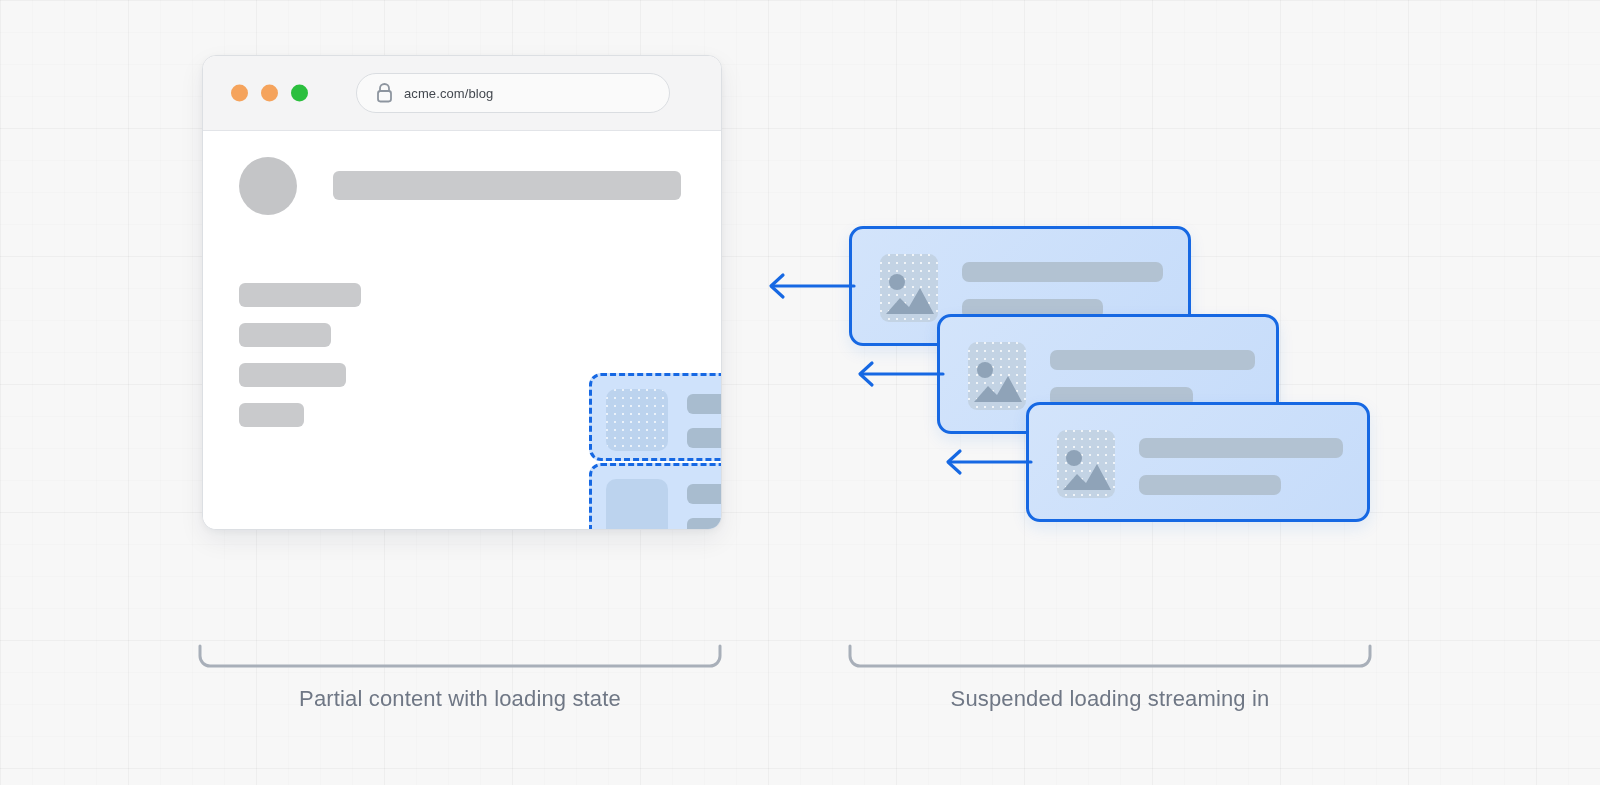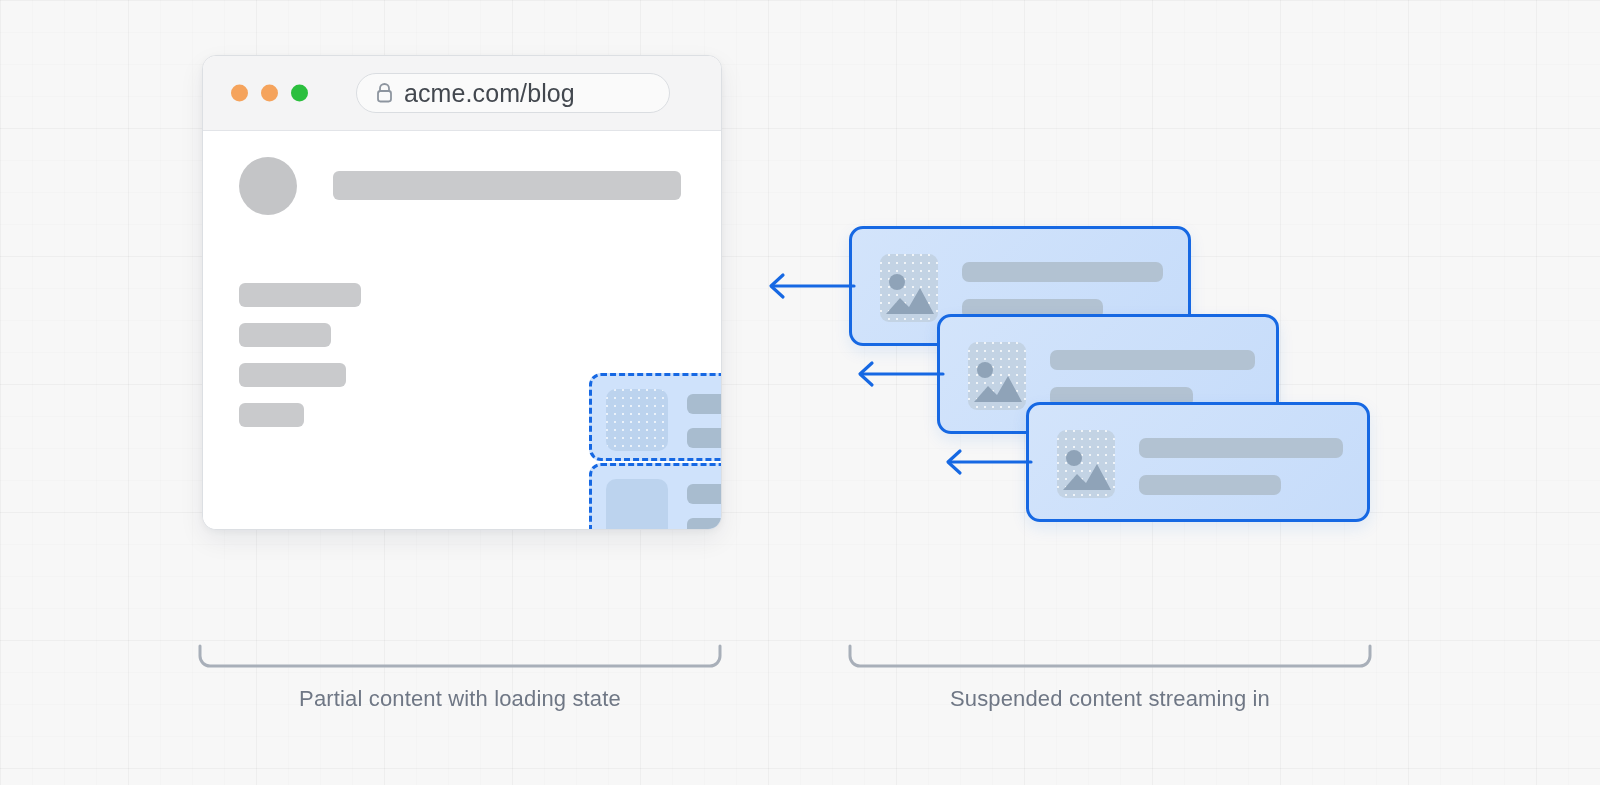--- a/index.html
+++ b/index.html
@@ -73,21 +73,21 @@
     border: 1px solid #dadde1;
     border-radius: 20px;
     display: flex;
     align-items: center;
     gap: 10px;
     padding: 0 18px;
     box-sizing: border-box;
   }
   #lock-icon { flex: 0 0 auto; display: block; }
   #url-text {
-    font-size: 25px;
+    font-size: 13px;
     color: #43484f;
     letter-spacing: 0.1px;
     white-space: nowrap;
   }
 
   #browser-body {
     position: relative;
     height: 399px;
     background: #ffffff;
   }
@@ -319,15 +319,15 @@
 
   <svg class="bracket" id="bracket-left" width="524" height="26" viewBox="0 0 524 26">
     <path d="M2 2 V12 A10 10 0 0 0 12 22 H512 A10 10 0 0 0 522 12 V2" fill="none" stroke="#a8afb9" stroke-width="3" stroke-linecap="round"></path>
   </svg>
 
   <svg class="bracket" id="bracket-right" width="524" height="26" viewBox="0 0 524 26">
     <path d="M2 2 V12 A10 10 0 0 0 12 22 H512 A10 10 0 0 0 522 12 V2" fill="none" stroke="#a8afb9" stroke-width="3" stroke-linecap="round"></path>
   </svg>
 
   <div class="caption" id="caption-left">Partial content with loading state</div>
-  <div class="caption" id="caption-right">Suspended content streaming in</div>
+  <div class="caption" id="caption-right">Suspended loading streaming in</div>
 
 </div>
 
 </body></html>

